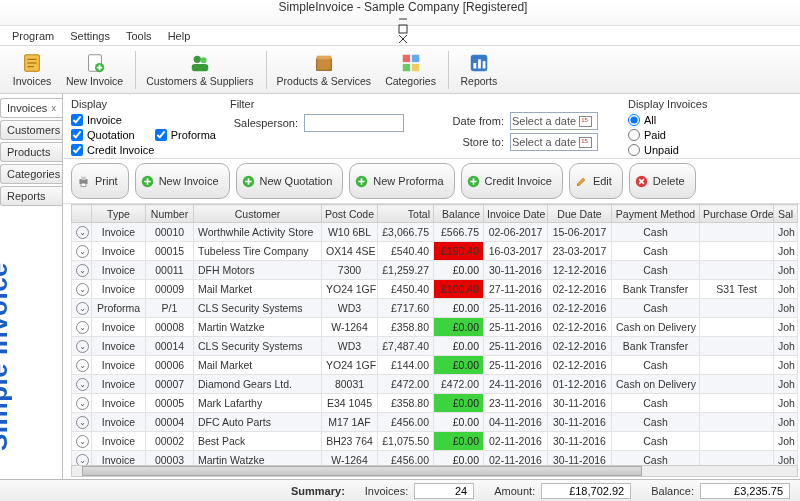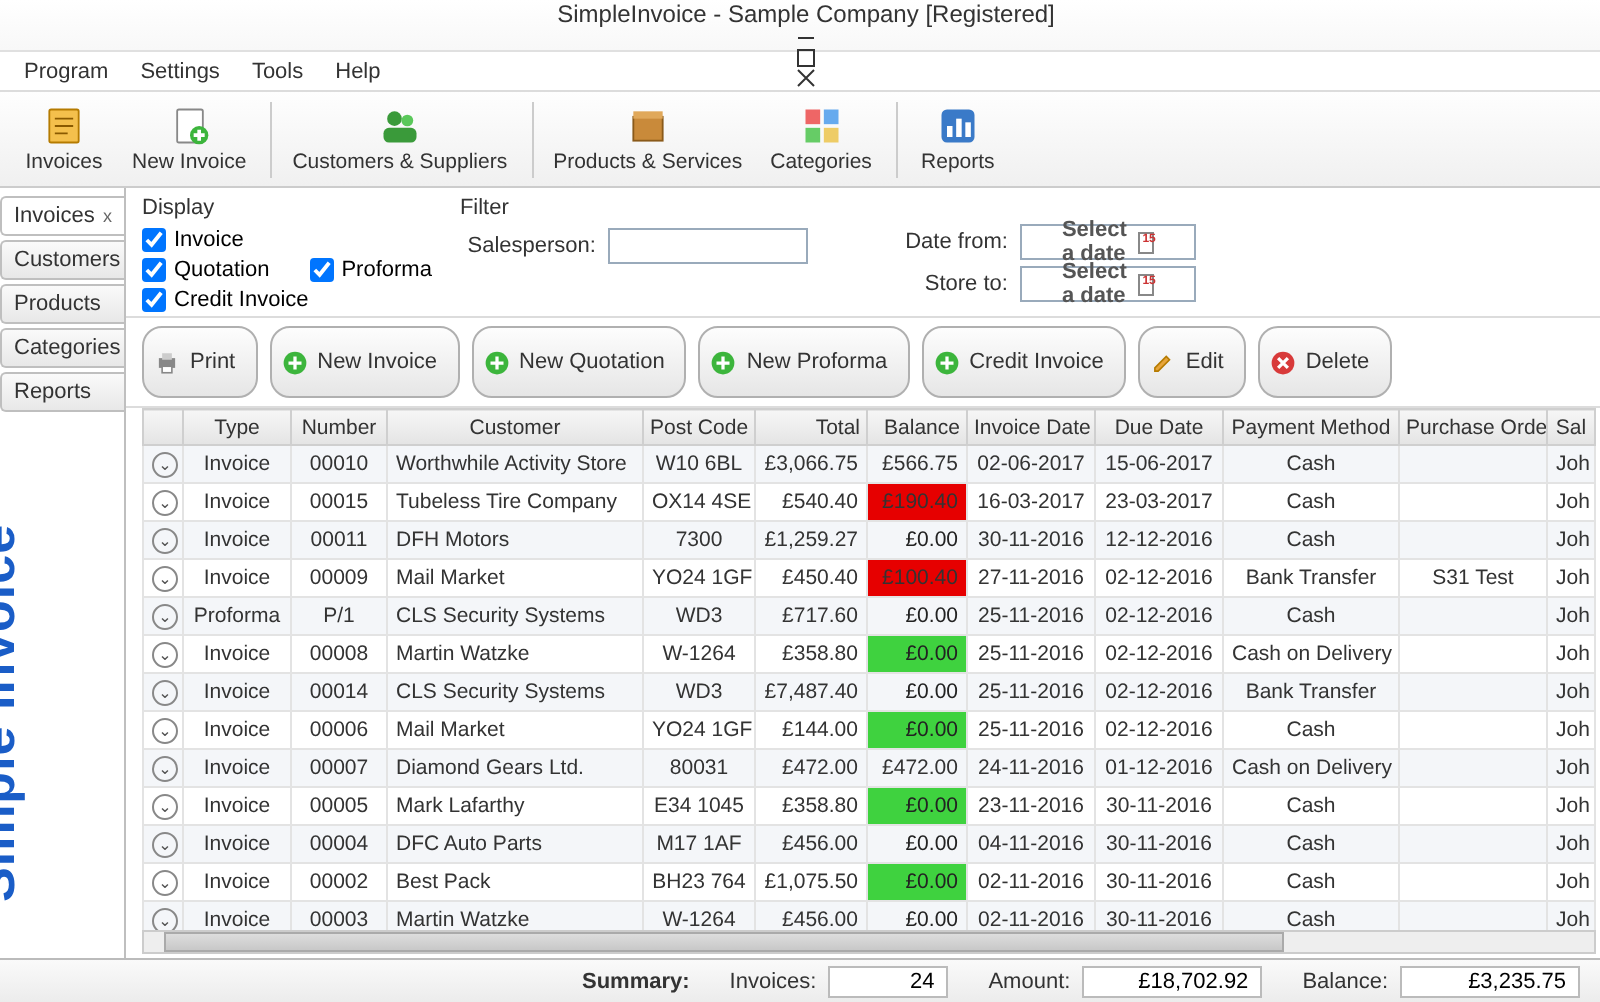--- a/index.html
+++ b/index.html
@@ -38,21 +38,21 @@
 
 
 .filters { display: flex; padding: 4px 8px 2px 8px; gap: 14px; border-bottom: 1px solid #dcdcdc; }
 .col { display: flex; flex-direction: column; gap: 3px; }
 .grplabel { color: #333; margin-bottom: 1px; }
 .chk { display: flex; align-items: center; gap: 4px; }
 .chk input { width: 12px; height: 12px; }
 .row { display: flex; align-items: center; gap: 6px; }
 .row label { width: 68px; text-align: right; color: #333; }
 .row input[type=text] { width: 100px; height: 18px; border: 1px solid #9ab; background: #fff; padding: 0 3px; }
-.datebox { width: 88px; height: 18px; border: 1px solid #9ab; background: #fff; display: flex; align-items: center; padding: 0 20px; gap: 3px; color: #555; font-weight: bold; }
+.datebox { width: 88px; height: 18px; border: 1px solid #9ab; background: #fff; display: flex; align-items: center; padding: 0 1px; gap: 3px; color: #555; }
 .datebox .cal { width: 13px; height: 11px; border: 1px solid #888; position: relative; }
 .datebox .cal:after { content:"15"; position:absolute; font-size:6px; left:1px; top:0; color:#c33; }
 .radio { display: flex; align-items: center; gap: 4px; }
 .radio input { width: 12px; height: 12px; }
 
 
 .actions { display: flex; gap: 6px; padding: 4px 8px; border-bottom: 1px solid #dcdcdc; }
 .actbtn { height: 36px; border: 1px solid #b0b0b0; border-radius: 10px; background: linear-gradient(#fdfdfd,#e6e6e6); display: flex; align-items: center; padding: 0 10px 0 5px; gap: 5px; font-size: 10.5px; color: #333; }
 .actbtn .ic { width: 13px; height: 13px; }
 
@@ -223,20 +223,35 @@
               <span>Select a date</span>
               <span class="cal"></span>
             </div>
           </div>
         <div class="row">
             <label style="width:60px">Store to:</label>
             <div class="datebox">
               <span>Select a date</span>
               <span class="cal"></span>
             </div>
+          </div>
+      </div>
+      <div class="col" style="min-width:110px">
+        <div class="grplabel">Display Invoices</div>
+        <div class="radio">
+            <input type="radio" name="di" checked="" style="">
+            <span>All</span>
+          </div>
+        <div class="radio">
+            <input type="radio" name="di" style="">
+            <span>Paid</span>
+          </div>
+        <div class="radio">
+            <input type="radio" name="di" style="">
+            <span>Unpaid</span>
           </div>
       </div>
     </div>
 
     <div class="actions">
       <div class="actbtn">
           <svg class="ic" viewBox="0 0 16 16">
             <rect x="3" y="5" width="10" height="6" fill="#888"></rect>
             <rect x="5" y="2" width="6" height="4" fill="#ccc"></rect>
             <rect x="5" y="10" width="6" height="4" fill="#fff" stroke="#888"></rect>

